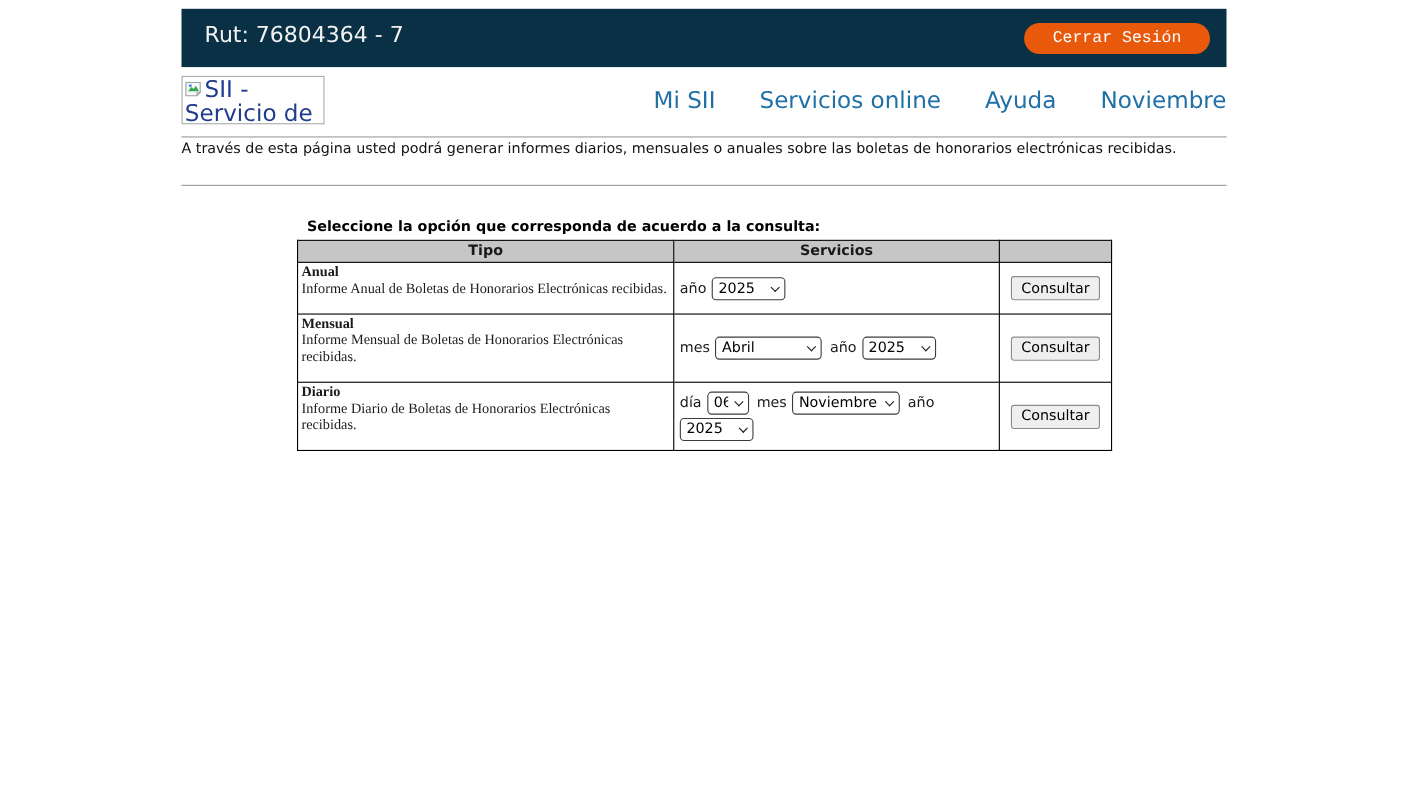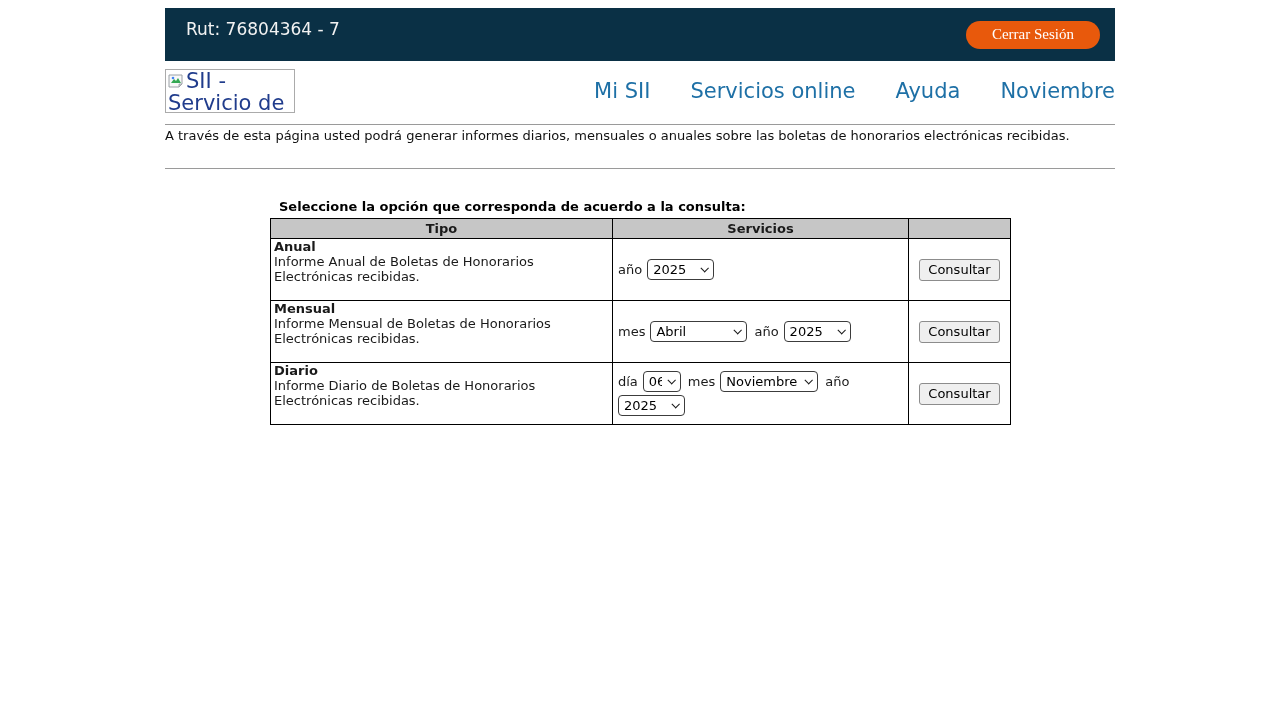--- a/index.html
+++ b/index.html
@@ -12,27 +12,27 @@
   }
   .container { width: 950px; margin: 0 auto; }
 
   
   .topbar {
     height: 53px; background: #0a3045;
     display: flex; justify-content: space-between; align-items: center;
     padding: 0 15px 0 21px;
   }
   .rut {
-    color: #f2f2f2; font-size: 17px;
+    color: #f2f2f2; font-size: 20px;
     align-self: flex-start; margin-top: 11px;
   }
   .logout-btn {
     background: #e8590c; color: #ffffff; border: none;
     height: 28px; padding: 0 26px; border-radius: 14px;
-    font-family: Liberation Serif, serif; font-size: 15px; cursor: pointer;
+    font-family: Liberation Mono, monospace; font-size: 15px; cursor: pointer;
   }
 
   
   .logo-row {
     margin-top: 8px; height: 44px;
     display: flex; justify-content: space-between; align-items: center;
   }
   .logo-box {
     width: 130px; height: 44px; overflow: hidden;
     border: 1px solid #ababab;
@@ -64,21 +64,21 @@
   table.reports {
     margin-top: 4px; border-collapse: collapse; table-layout: fixed;
     width: 740px; font-size: 13px;
   }
   table.reports th, table.reports td { border: 1px solid #000; }
   table.reports th {
     background: #c6c6c6; height: 20px; font-weight: 700;
     text-align: center; padding: 1px 2px;
   }
   col.c-tipo { width: 342px; } col.c-sel { width: 296px; } col.c-btn { width: 102px; }
-  td.tipo-cell { vertical-align: top; padding: 0 4px 16px 3px; line-height: 15px; height: 47px; }
+  td.tipo-cell { vertical-align: top; padding: 0 4px 16px 3px; line-height: 15px; height: 47px; font-family: Liberation Serif, serif; }
   td.tipo-cell .tipo { font-weight: 700; }
   td.sel-cell { vertical-align: middle; padding: 2px 4px 2px 5px; }
   td.btn-cell { vertical-align: middle; text-align: center; }
 
   .ctl-line { display: flex; align-items: center; }
   .ctl-line + .ctl-line { margin-top: 3px; }
   .ctl-label { margin-right: 5px; white-space: nowrap; }
   .sel-wrap { position: relative; display: inline-block; margin-right: 7px; }
   select.sel {
     appearance: none; -webkit-appearance: none;

